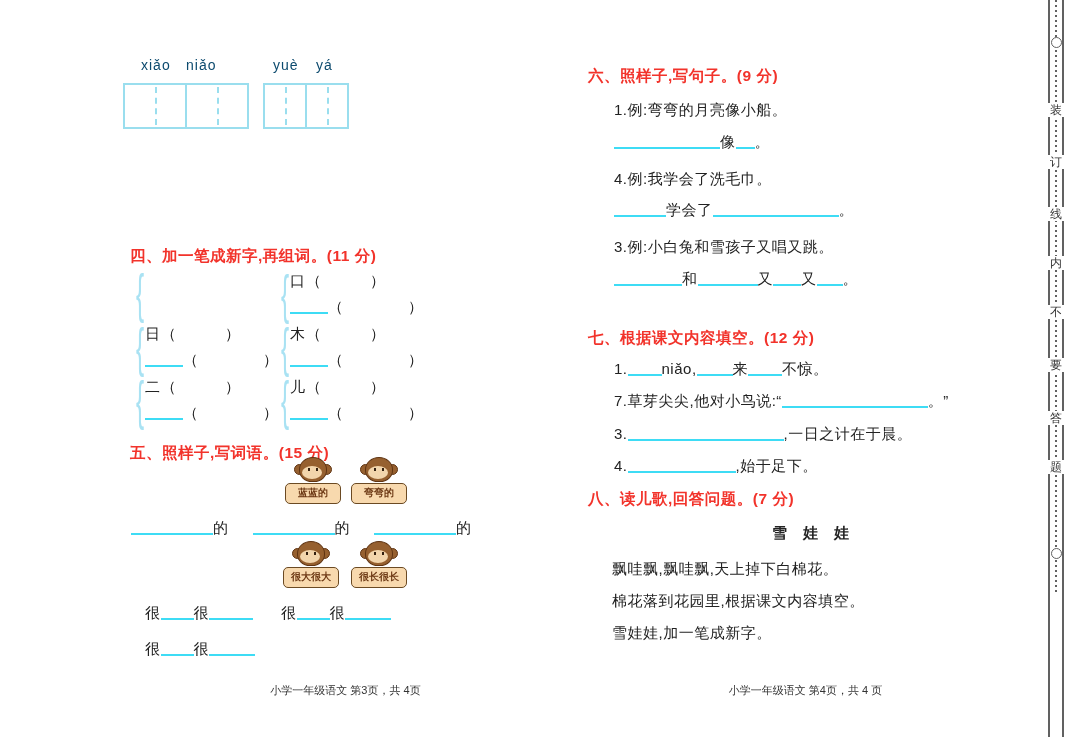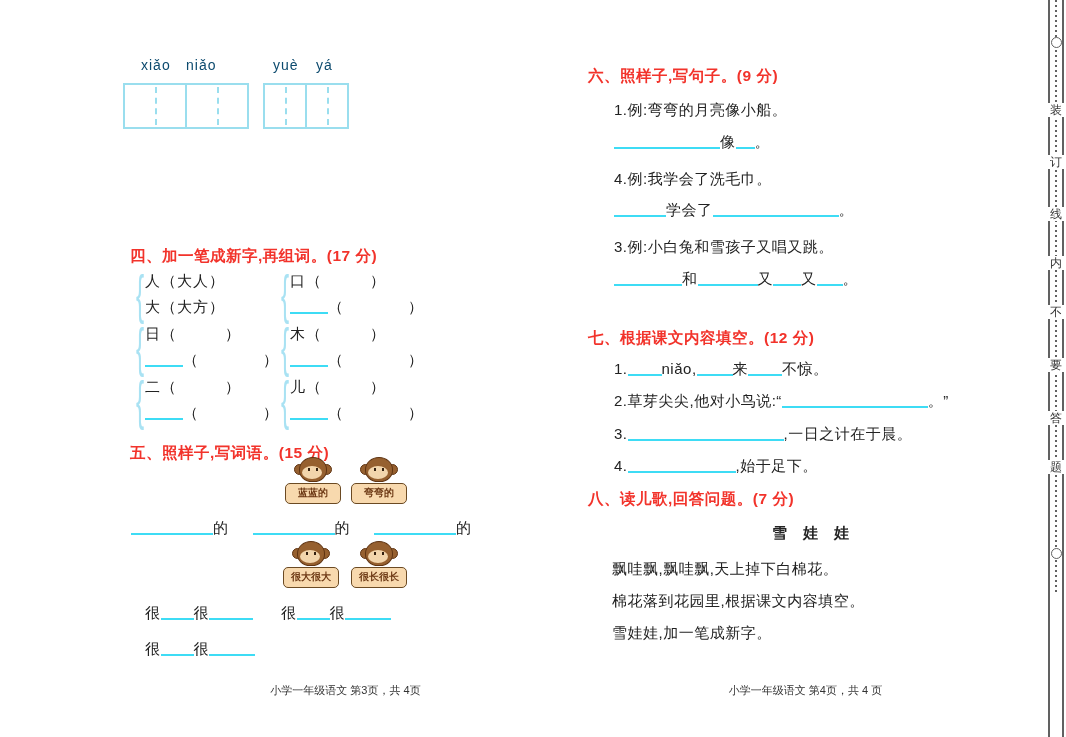--- a/index.html
+++ b/index.html
@@ -58,28 +58,24 @@
 </div>
 <div class="pgrid" style="left:263px;top:83px">
   <div class="pcell" style="width:40px">
       <i></i>
     </div>
   <div class="pcell" style="width:40px">
       <i></i>
     </div>
 </div>
 
-<div class="sec-title" style="left:130px;top:246px">四、加一笔成新字,再组词。(17 分)</div>
+<div class="sec-title" style="left:130px;top:246px">四、加一笔成新字,再组词。(11 分)</div>
 
 <div class="pair" style="left:131px;top:268px">
   <span class="brace">{</span>
-  <div class="plines">
-    <div class="pl">人（大人）</div>
-    <div class="pl">大（大方）</div>
-  </div>
 </div>
 
 <div class="pair" style="left:276px;top:268px">
   <span class="brace">{</span>
   <div class="plines">
     <div class="pl">口（　　　）</div>
     <div class="pl"><span class="u" style="width:38px"></span><span>（　　　　）</span></div>
   </div>
 </div>
 
@@ -184,21 +180,21 @@
 <div class="bodyline" style="left:614px;top:238px">3.例:小白兔和雪孩子又唱又跳。</div>
 <div class="bodyline" style="left:614px;top:270px">
   <span class="u" style="width:68px"></span><span class="w">和</span><span class="u" style="width:60px"></span><span class="w">又</span><span class="u" style="width:28px"></span><span class="w">又</span><span class="u" style="width:26px"></span><span>。</span>
 </div>
 
 <div class="sec-title" style="left:588px;top:328px">七、根据课文内容填空。(12 分)</div>
 <div class="bodyline" style="left:614px;top:360px">
   <span>1.</span><span class="u" style="width:34px"></span><span class="w">niǎo,</span><span class="u" style="width:36px"></span><span class="w">来</span><span class="u" style="width:34px"></span><span class="w">不惊。</span>
 </div>
 <div class="bodyline" style="left:614px;top:392px">
-  <span class="w">2.草芽尖尖,他对小鸟说:“</span><span class="u" style="width:146px"></span><span class="w">。”</span>
+  <span class="w">7.草芽尖尖,他对小鸟说:“</span><span class="u" style="width:146px"></span><span class="w">。”</span>
 </div>
 <div class="bodyline" style="left:614px;top:425px">
   <span>3.</span><span class="u" style="width:156px"></span><span class="w">,一日之计在于晨。</span>
 </div>
 <div class="bodyline" style="left:614px;top:457px">
   <span>4.</span><span class="u" style="width:108px"></span><span class="w">,始于足下。</span>
 </div>
 
 <div class="sec-title" style="left:588px;top:489px">八、读儿歌,回答问题。(7 分)</div>
 <div class="bodyline" style="left:772px;top:524px;font-weight:bold">雪　娃　娃</div>

